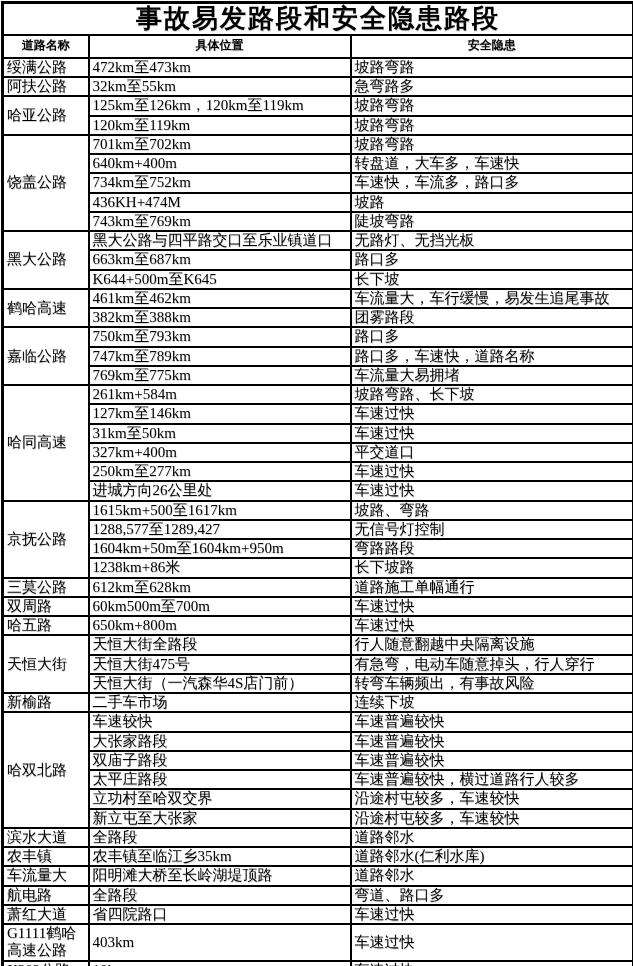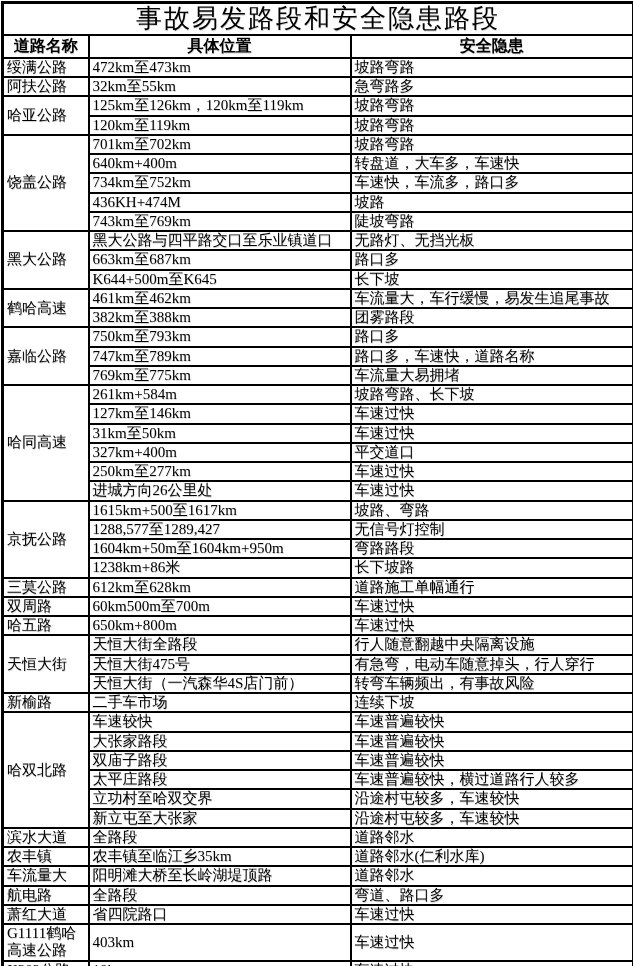--- a/index.html
+++ b/index.html
@@ -31,37 +31,36 @@
     font-size:15px;
     line-height:1.15;
     vertical-align:middle;
     overflow:hidden;
     word-break:break-all;
     text-shadow:0.5px 0.5px 0 rgba(90,90,90,0.25);
   }
   tr.title-row th{
     height:27px;
     font-size:26px;
-    font-weight:400;
+    font-weight:700;
     text-align:center;
     letter-spacing:2px;
     padding:0;
   }
   tr.header-row th{
     height:21px;
-    font-size:16px;
+    font-size:12px;
     font-weight:700;
     text-align:center;
     padding:0;
   }
   tbody tr{ height:18.6px; }
   td.road{
     text-align:left;
     font-size:15px;
-    border-radius:7px;
   }
   td.location, td.hazard{
     text-align:left;
   }
   col.c-road{ width:86px; }
   col.c-location{ width:262px; }
   col.c-hazard{ width:283px; }
 </style>
 </head>
 <body>

